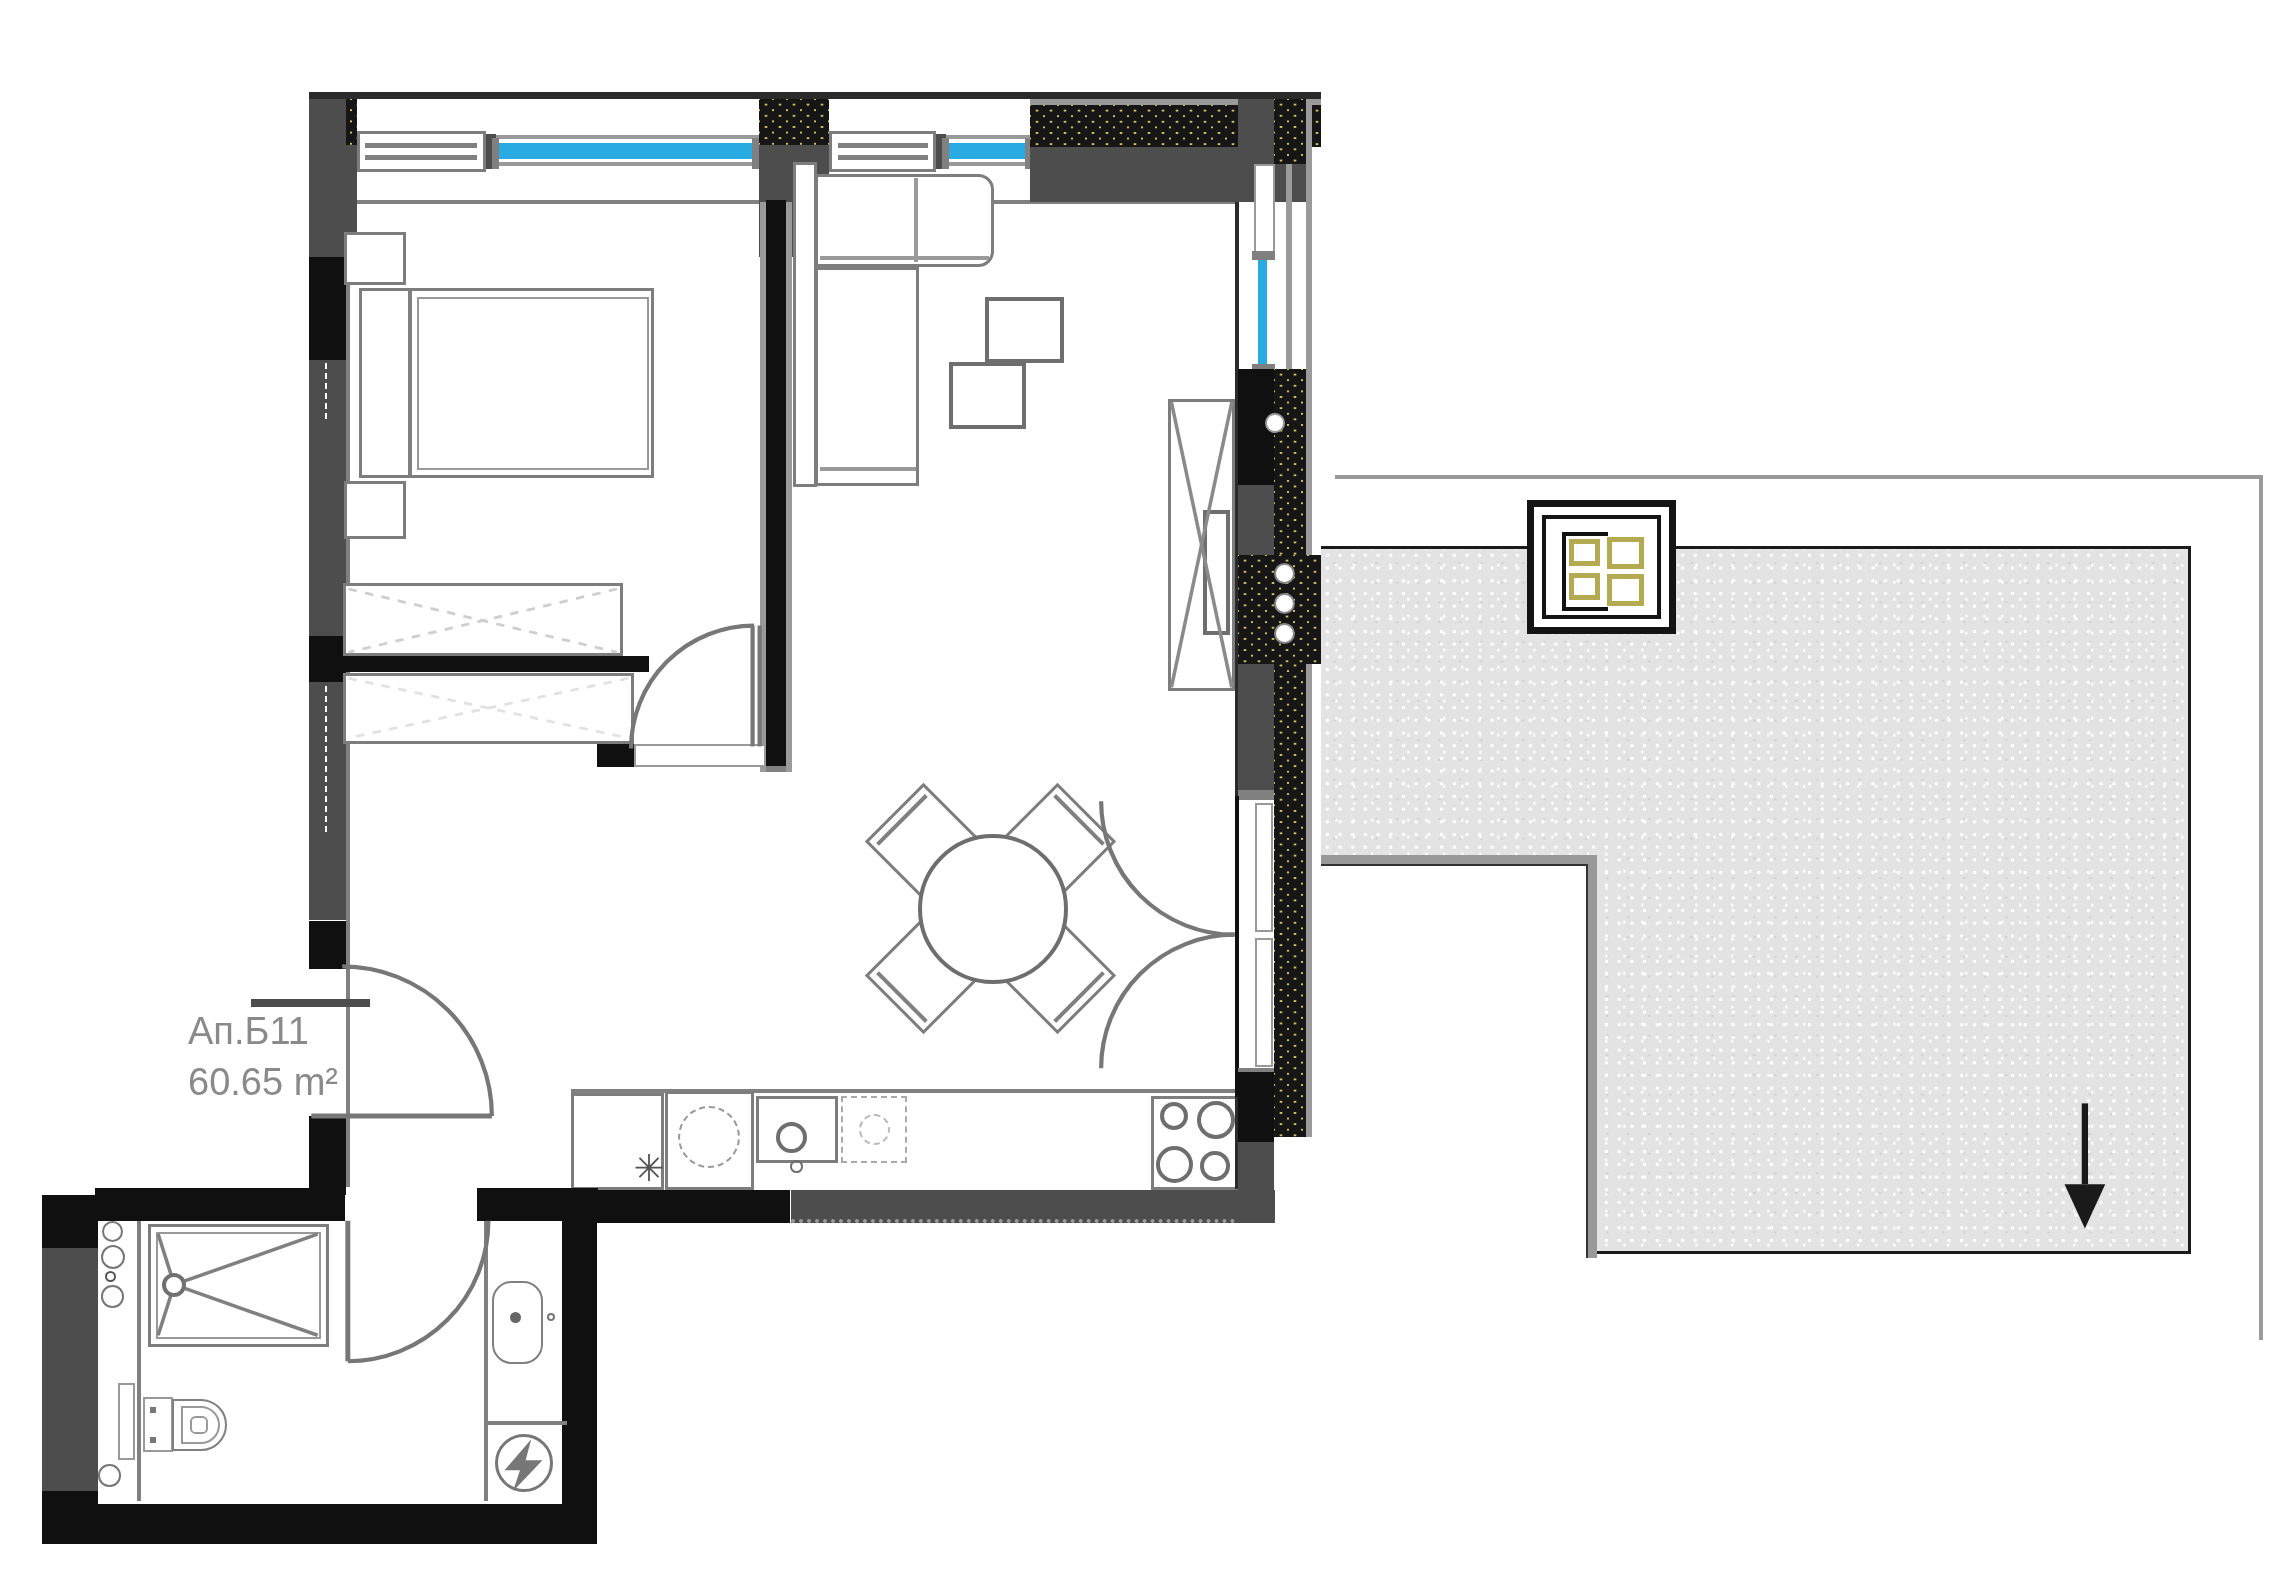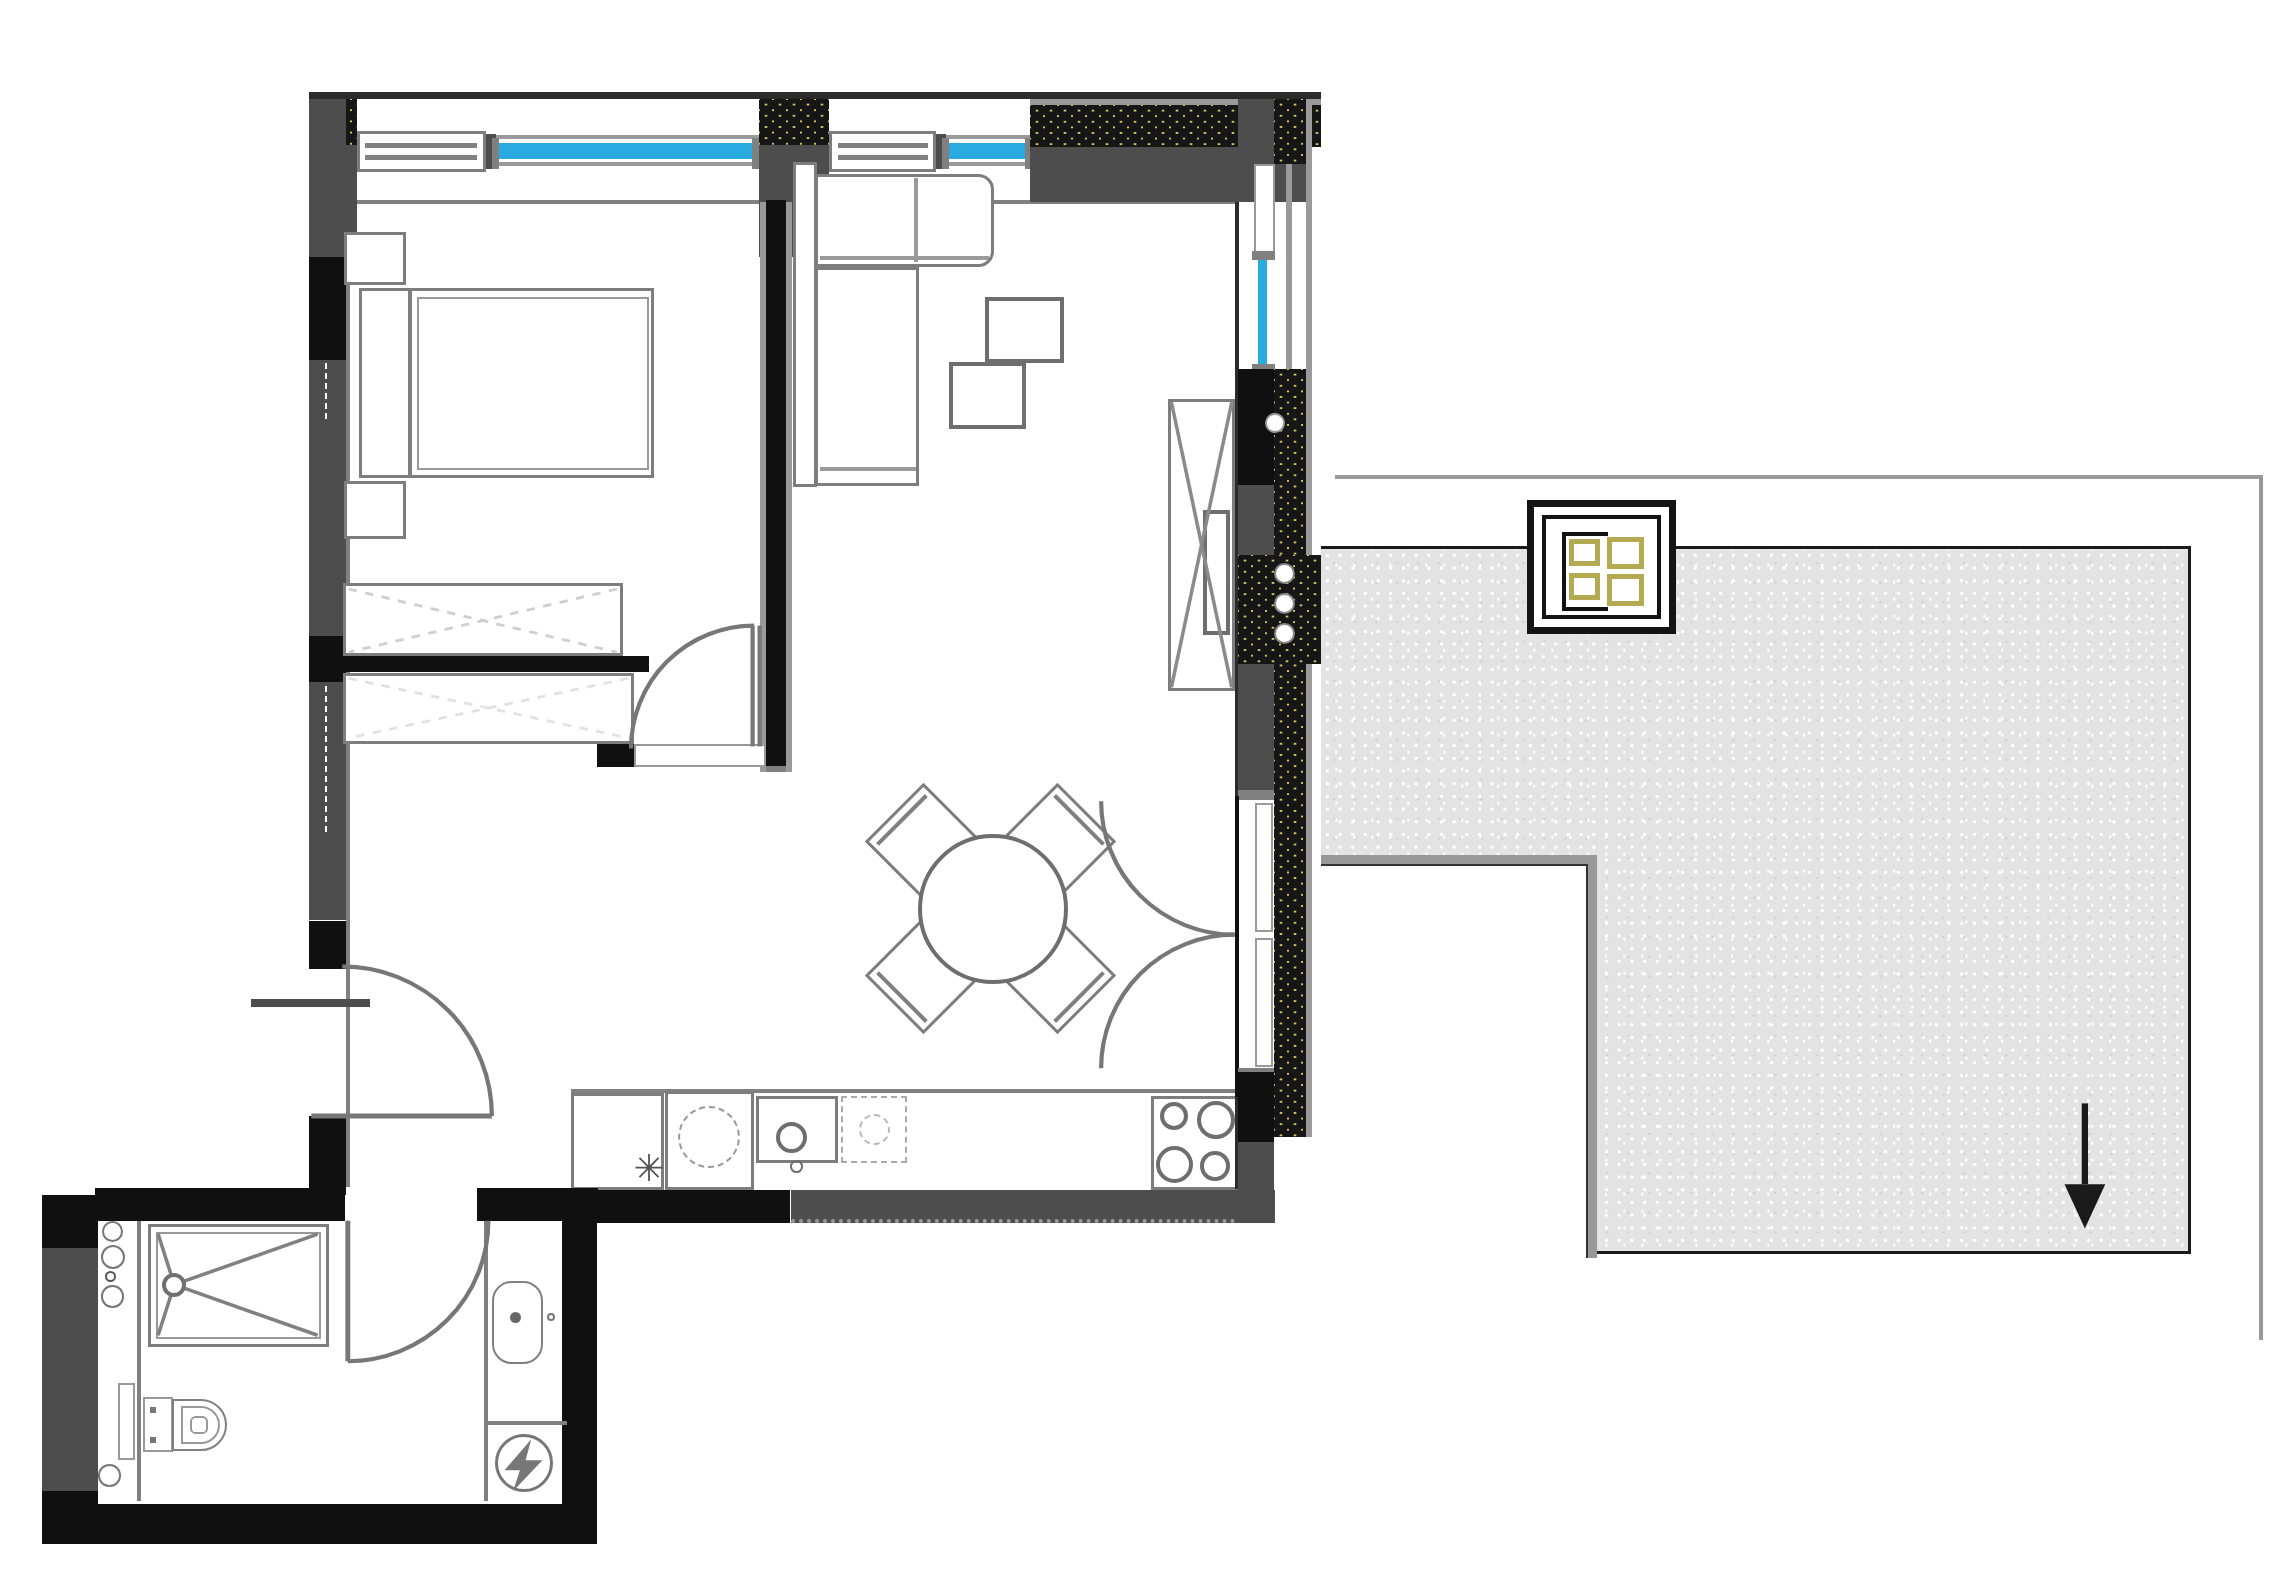--- a/index.html
+++ b/index.html
@@ -221,20 +221,24 @@
   <div class="a cir" style="left:98px;top:1464px;width:22.5px;height:22.5px;background:#fff;border:2.8px solid #777;"></div>
   <div class="a obl" style="left:118px;top:1383px;width:17px;height:77px;"></div>
 
   <div class="a" style="left:492px;top:1281px;width:51px;height:83px;background:#fff;border:2.8px solid #808080;border-radius:19.7px;"></div>
   <div class="a cir" style="left:510px;top:1312px;width:11.2px;height:11.2px;background:#666;"></div>
   <div class="a cir" style="left:547px;top:1313px;width:8.4px;height:8.4px;border:2.1px solid #777;"></div>
   <div class="a ln" style="left:485px;top:1421px;width:82px;height:3.5px;"></div>
   <div class="a cir" style="left:495px;top:1434px;width:58px;height:58px;border:3.5px solid #777;background:#fff;"></div>
 
   <div class="a dg" style="left:251px;top:999px;width:119px;height:7.7px;"></div>
+  <div class="lbl" style="left:188px;top:1006px;">
+    <div>Ап.Б11</div>
+    <div>60.65 m²</div>
+  </div>
 
   <svg class="ov" width="2295" height="1594" viewBox="0 0 3266 2268">
 
     <path d="M 487 1375 A 213 213 0 0 1 700 1588" fill="none" stroke="#777" stroke-width="6"></path>
     <line x1="443" y1="1588" x2="700" y2="1588" stroke="#777" stroke-width="7"></line>
 
     <path d="M 695 1737 A 200 200 0 0 1 495 1937" fill="none" stroke="#777" stroke-width="6"></path>
     <line x1="495" y1="1737" x2="495" y2="1937" stroke="#777" stroke-width="7"></line>
 
     <path d="M 1073 890 A 175 175 0 0 0 898 1065" fill="none" stroke="#777" stroke-width="6"></path>

